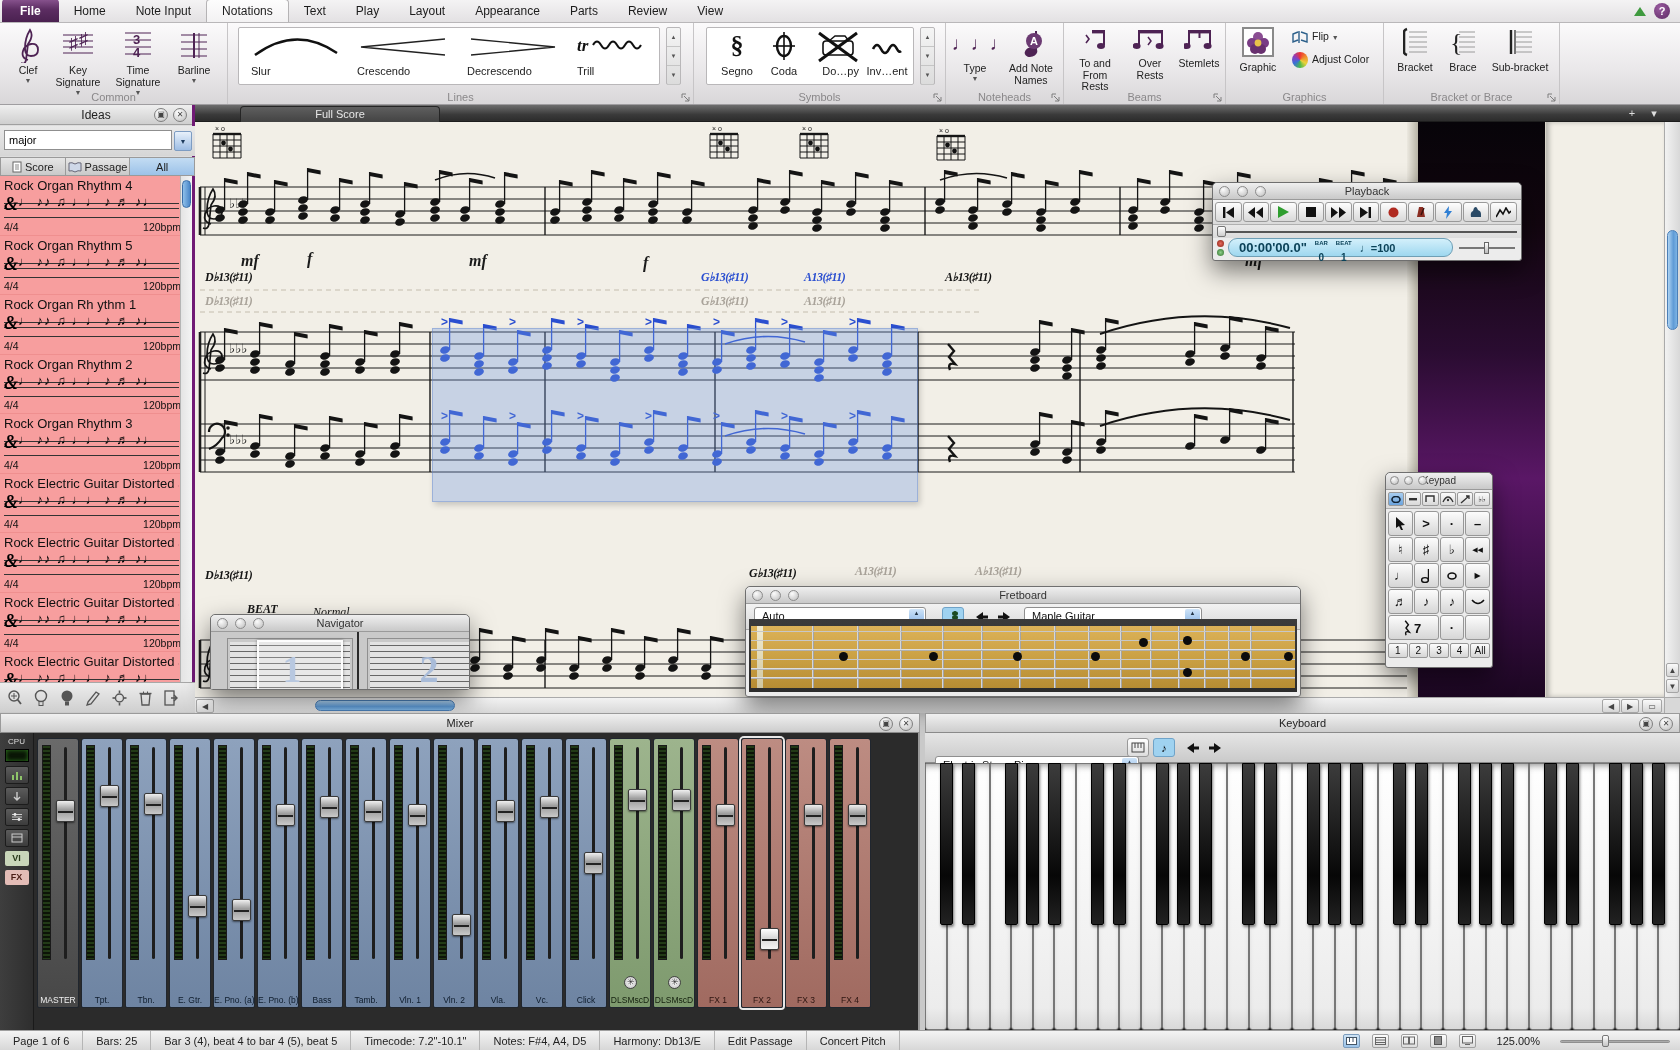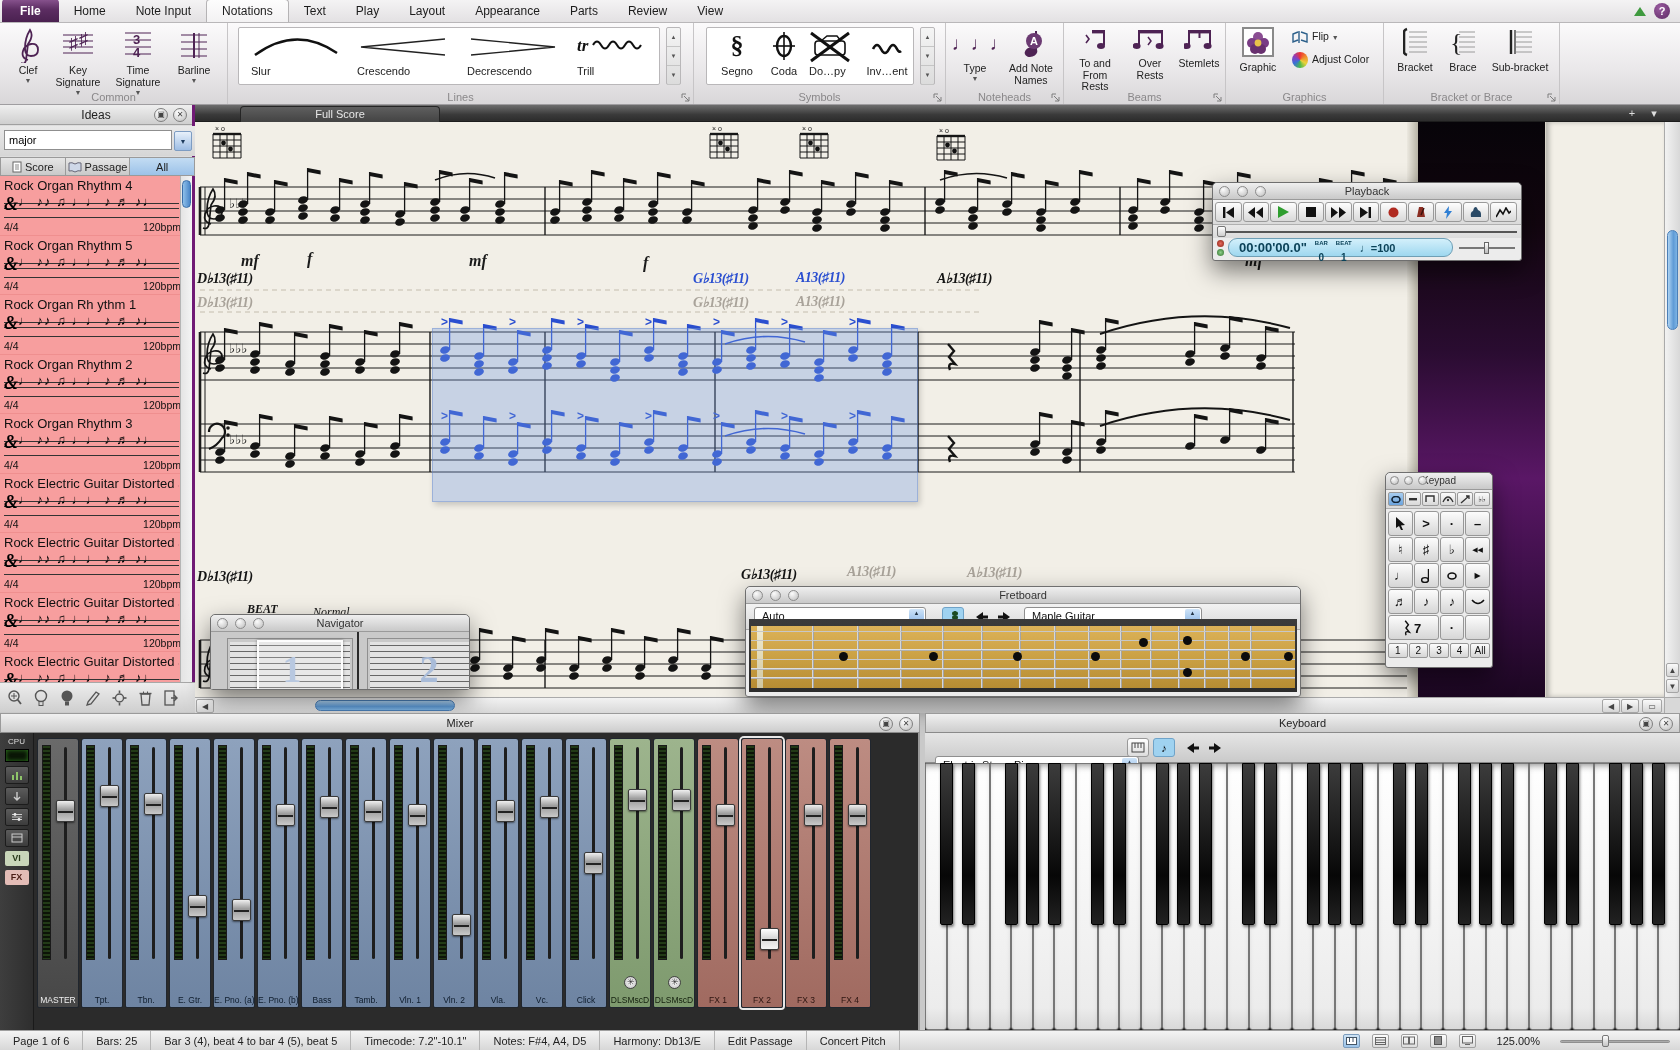--- a/index.html
+++ b/index.html
@@ -65,21 +65,21 @@
 
   
   #score { position:absolute; left:195px; top:122px; width:1469px; height:575px; background:#f2efe7; overflow:hidden; }
   #page1-edge { position:absolute; left:1212px; top:0; width:11px; height:575px; background:linear-gradient(to right,#ece9e0,#b8b4a6); }
   #gap-dark { position:absolute; left:1223px; top:0; width:127px; height:575px;
      background:linear-gradient(#070409,#12060f 18%,#2a0c31 40%,#5a1766 62%,#3c0f47 80%,#1c0722); }
   #page2 { position:absolute; left:1350px; top:0; width:119px; height:575px; background:#f2efe7; border-left:1px solid #d8d4c8; box-shadow:inset 3px 0 5px rgba(0,0,0,.25); }
   #notation { position:absolute; left:0; top:0; }
   #selection { position:absolute; left:237px; top:206px; width:486px; height:174px; background:rgba(112,152,222,.33);
      box-shadow:inset 0 0 0 1px rgba(92,128,200,.4), 2px 3px 6px rgba(0,0,0,.18); }
-  .chord { position:absolute; font-family:"Liberation Serif",serif; font-weight:bold; font-style:italic; font-size:14px; color:#141414; letter-spacing:-.5px; white-space:nowrap; }
+  .chord { position:absolute; font-family:"Liberation Serif",serif; font-weight:bold; font-style:italic; font-size:12px; color:#141414; letter-spacing:-.5px; white-space:nowrap;margin-left:8px; }
   .chord.blue { color:#2b4fd0; }
   .chord.ghost { color:#a9a39a; }
   .dyn { position:absolute; font-family:"Liberation Serif",serif; font-weight:bold; font-style:italic; font-size:16px; color:#1b1b1b; }
   .stext { position:absolute; font-family:"Liberation Serif",serif; font-style:italic; font-size:12px; color:#161616; }
 
   
   #hscroll { position:absolute; left:195px; top:697px; width:1469px; height:16px; background:linear-gradient(#f2f2f2,#d8d8d8); border-top:1px solid #aaa; }
   #hthumb { position:absolute; left:120px; top:2px; width:140px; height:11px; border-radius:6px; background:linear-gradient(#aed3f2,#5f9bd6 60%,#7db4e4); border:1px solid #4a7fb8; }
   .sbtn { position:absolute; top:1px; width:18px; height:14px; font-size:8px; color:#444; text-align:center; line-height:14px; background:linear-gradient(#fafafa,#d5d5d5); border:1px solid #a5a5a5; border-radius:2px; }
   #vscroll { position:absolute; left:1664px; top:122px; width:16px; height:575px; background:linear-gradient(to right,#f2f2f2,#d8d8d8); border-left:1px solid #aaa; }
@@ -301,21 +301,21 @@
           <span>Segno</span>
         </div>
         <div class="gitem" style="left:56px;width:42px;text-align:center">
           <span class="glyph"><svg width="26" height="32" viewBox="0 0 26 32">
                 <ellipse cx="13" cy="15" rx="7" ry="10" fill="none" stroke="#111" stroke-width="2.4"></ellipse>
                 <line x1="13" y1="1" x2="13" y2="29" stroke="#111" stroke-width="1.6"></line>
                 <line x1="2" y1="15" x2="24" y2="15" stroke="#111" stroke-width="1.6"></line>
               </svg></span>
           <span>Coda</span>
         </div>
-        <div class="gitem" style="left:102px;width:50px;text-align:left">
+        <div class="gitem" style="left:102px;width:50px;text-align:right">
           <span class="glyph"><svg width="42" height="32" viewBox="0 0 42 32">
                 <rect x="6" y="10" width="30" height="14" rx="3" fill="none" stroke="#111" stroke-width="1.6"></rect>
                 <path d="M12,10 l6,-5 h10 l4,5" fill="none" stroke="#111" stroke-width="1.4"></path>
                 <line x1="2" y1="2" x2="40" y2="30" stroke="#111" stroke-width="3"></line>
                 <line x1="40" y1="2" x2="2" y2="30" stroke="#111" stroke-width="3"></line>
               </svg></span>
           <span>Do…py</span>
         </div>
         <div class="gitem" style="left:156px;width:48px;text-align:center">
           <span class="glyph"><svg width="34" height="32" viewBox="0 0 34 32">

